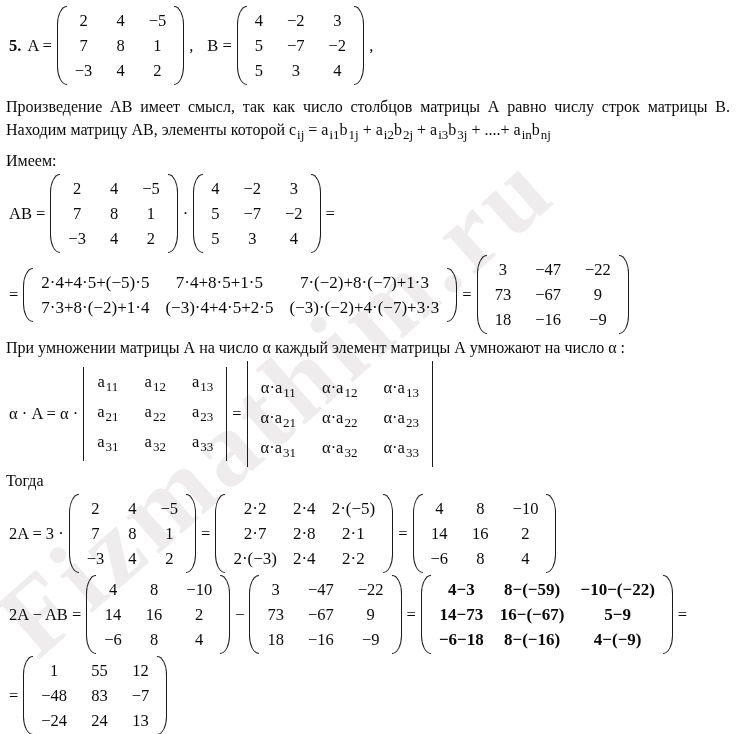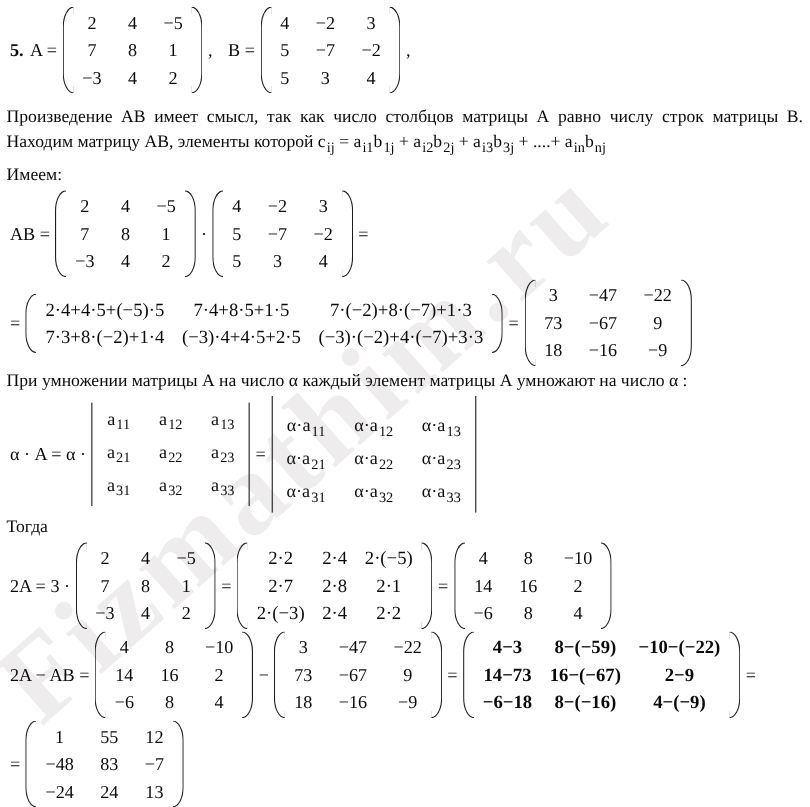--- a/index.html
+++ b/index.html
@@ -292,21 +292,21 @@
     </span>
     <span class="tok">=</span>
     <span class="matrix m-exp">
       <span class="dl paren-l"></span>
       <span class="mgrid" style="grid-template-columns: repeat(3, auto); font-weight: bold;">
           <span class="mcell">4−3</span>
           <span class="mcell">8−(−59)</span>
           <span class="mcell">−10−(−22)</span>
           <span class="mcell">14−73</span>
           <span class="mcell">16−(−67)</span>
-          <span class="mcell">2−9</span>
+          <span class="mcell">5−9</span>
           <span class="mcell">−6−18</span>
           <span class="mcell">8−(−16)</span>
           <span class="mcell">4−(−9)</span>
         </span>
       <span class="dl paren-r"></span>
     </span>
     <span class="tok">=</span>
   </div>
 
   <div class="eq">

